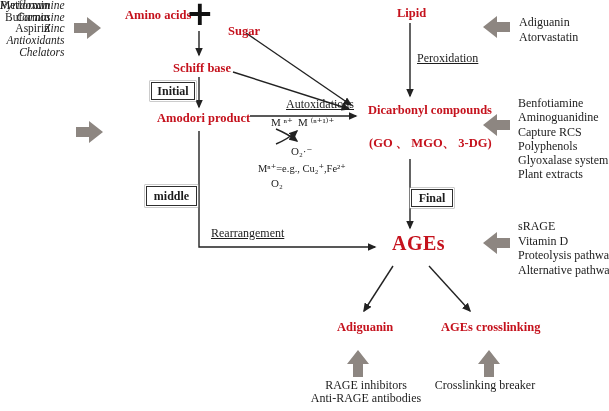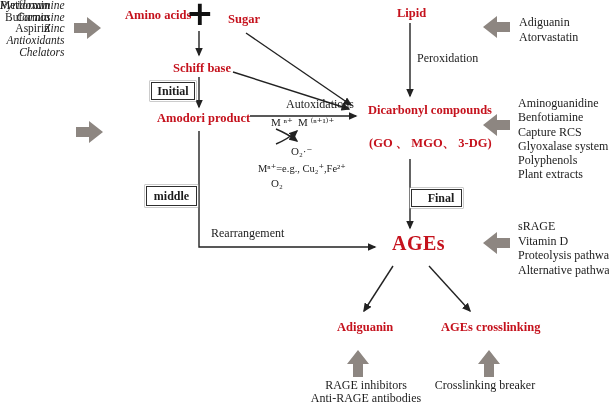--- a/index.html
+++ b/index.html
@@ -10,21 +10,21 @@
   html,body{margin:0;padding:0;background:#fff;}
   .canvas{
     position:relative;width:609px;height:411px;overflow:hidden;background:#ffffff;
     font-family:"Liberation Serif","DejaVu Serif",serif;color:var(--text);
   }
   svg.wires{position:absolute;left:0;top:0;pointer-events:none;}
   .wire{stroke:#222;stroke-width:1.4;fill:none;}
   .blockarrow{fill:var(--arrow-gray);}
   .lbl{position:absolute;white-space:nowrap;}
   .red{color:var(--red);font-weight:bold;font-size:12.5px;}
-  .blk{font-size:12px;}
+  .blk{font-size:12px;text-decoration:underline;}
   .plus{font-family:"DejaVu Sans",sans-serif;font-weight:bold;font-size:33px;line-height:33px;color:#111;}
   .ages-big{font-size:20px;letter-spacing:0.5px;}
   .stagebox{
     position:absolute;border:1px solid #2e2e2e;background:#fff;
     font-weight:bold;font-size:12px;text-align:center;box-shadow:0 0 0 1px #fff,0 0 0 1.5px #9a9a9a;
   }
   .list{position:absolute;}
   .list div{white-space:nowrap;}
   .list-left{font-size:11.5px;line-height:11.7px;text-align:right;}
   .list-right{font-size:12px;line-height:14.3px;text-align:left;}
@@ -89,27 +89,27 @@
   <div class="list list-left" style="left:0;top:100;width:66;font-style:italic;">
     <div>Pyridoxamine</div>
     <div>Carnosine</div>
     <div>Zinc</div>
     <div>Antioxidants</div>
     <div>Chelators</div>
   </div>
 
   <span class="lbl red" style="left:125px;top:8px;">Amino acids</span>
   <span class="lbl plus" style="left:186px;top:-3px;">+</span>
-  <span class="lbl red" style="left:228px;top:12px;">Sugar</span>
+  <span class="lbl red" style="left:228px;top:24px;">Sugar</span>
   <span class="lbl red" style="left:173px;top:61px;">Schiff base</span>
   <span class="lbl red" style="left:157px;top:111px;">Amodori product</span>
 
   <div class="stagebox" style="left:151px;top:82px;width:42px;height:16px;line-height:16px;">Initial</div>
   <div class="stagebox" style="left:146px;top:186px;width:49px;height:18px;line-height:18px;">middle</div>
-  <div class="stagebox" style="left:411px;top:189px;width:40px;height:16px;line-height:16px;padding-left:9px;">Final</div>
+  <div class="stagebox" style="left:411px;top:189px;width:40px;height:16px;line-height:16px;">Final</div>
 
   <span class="lbl blk" style="left:286px;top:97px;">Autoxidations</span>
   <span class="lbl blk" style="left:417px;top:51px;">Peroxidation</span>
   <span class="lbl blk" style="left:211px;top:226px;">Rearrangement</span>
 
   <span class="lbl redox" style="left:271px;top:116px;">M ⁿ⁺</span>
   <span class="lbl redox" style="left:298px;top:116px;">M ⁽ⁿ⁺¹⁾⁺</span>
   <span class="lbl redox" style="left:271px;top:145px;margin-top:32px;">O₂</span>
   <span class="lbl redox" style="left:291px;top:145px;">O₂·⁻</span>
   <span class="lbl redox-note" style="left:258px;top:162px;">Mⁿ⁺=e.g., Cu₂⁺,Fe²⁺</span>
@@ -117,25 +117,25 @@
   <span class="lbl red" style="left:397px;top:6px;">Lipid</span>
   <span class="lbl red" style="left:368px;top:103px;">Dicarbonyl compounds</span>
   <span class="lbl red" style="left:369px;top:135px;">(GO 、 MGO、 3-DG)</span>
   <span class="lbl red ages-big" style="left:392px;top:232px;">AGEs</span>
 
   <div class="list list-right" style="left:519px;top:15px;line-height:15px;">
     <div>Adiguanin</div>
     <div>Atorvastatin</div>
   </div>
   <div class="list list-right" style="left:518px;top:96px;">
+    <div>Benfotiamine</div>
     <div>Aminoguanidine</div>
-    <div>Benfotiamine</div>
     <div>Capture RCS</div>
+    <div>Polyphenols</div>
     <div>Glyoxalase system</div>
-    <div>Polyphenols</div>
     <div>Plant extracts</div>
   </div>
   <div class="list list-right" style="left:518px;top:219px;line-height:14.5px;">
     <div>sRAGE</div>
     <div>Vitamin D</div>
     <div>Proteolysis pathways</div>
     <div>Alternative pathways</div>
   </div>
 
   <span class="lbl red" style="left:337px;top:320px;">Adiguanin</span>

